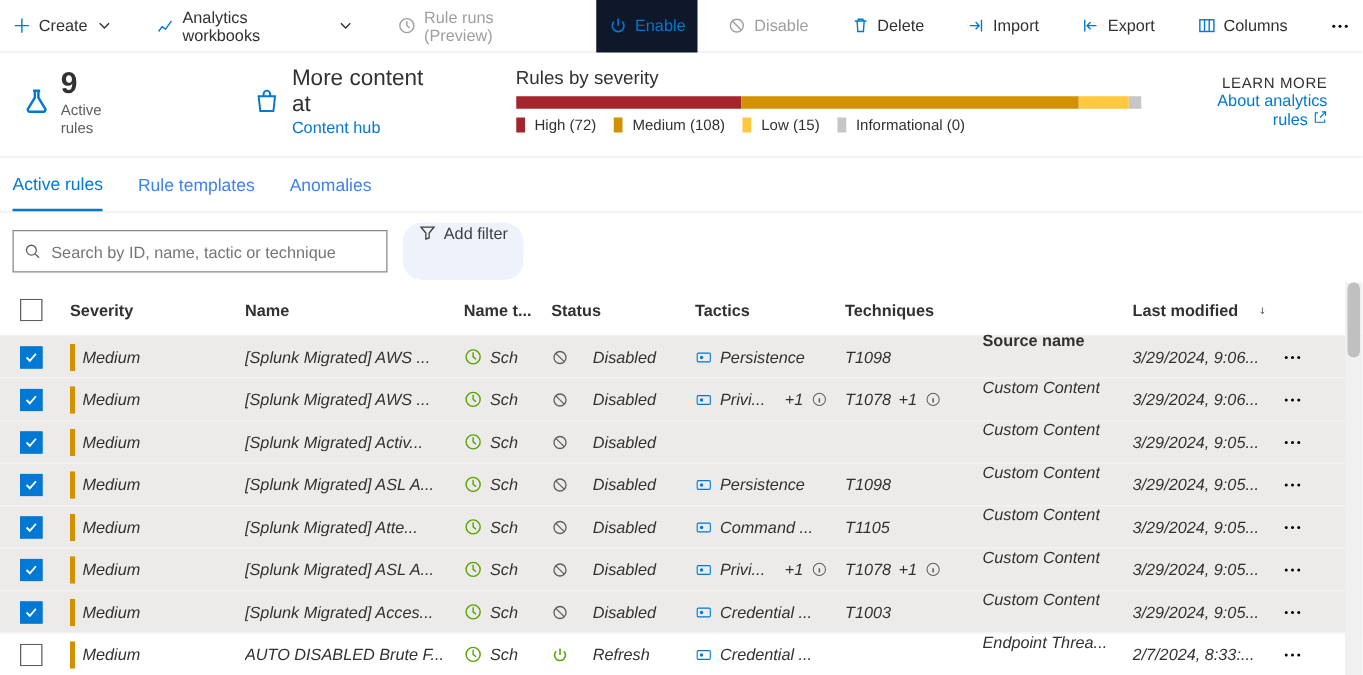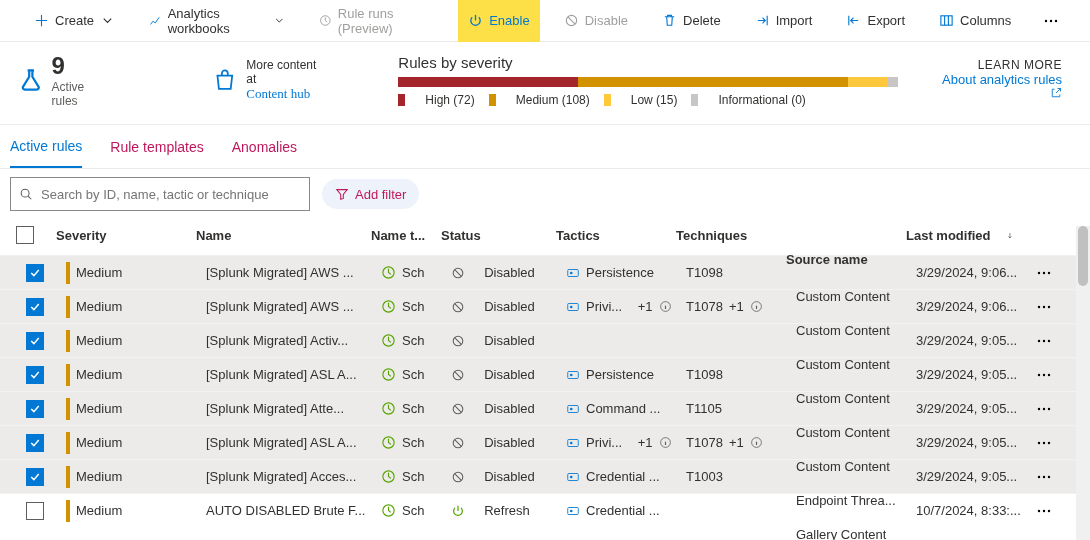--- a/index.html
+++ b/index.html
@@ -1,65 +1,65 @@
 <!DOCTYPE html>
 <html><head>
 <meta charset="utf-8">
 <style>
 * { margin:0; padding:0; box-sizing:border-box; font-family:"Segoe UI",Arial,sans-serif; }
 body { background:#fff; font-size:13px; color:#323130; width:1090px; height:540px; overflow:hidden; position:relative; }
 
 
-.toolbar { display:flex; align-items:center; height:42px; border-bottom:1px solid #edebe9; padding:0 24px; gap:14px; }
+.toolbar { display:flex; align-items:center; height:42px; border-bottom:1px solid #edebe9; padding:0 0; gap:14px; }
 .tbtn { display:flex; align-items:center; gap:6px; padding:0 10px; height:42px; cursor:pointer; color:#323130; }
-.tbtn.active { background:#fde047; color:#0078d4; }
+.tbtn.active { background:#0f172a; color:#0078d4; }
 .tbtn.disabled { color:#a19f9d; cursor:default; }
 .tbtn svg { width:15px; height:15px; }
 .chev { width:10px; height:10px; }
 .more-btn { display:flex; align-items:center; justify-content:center; width:36px; height:42px; cursor:pointer; margin-left:auto; }
 
 
 .summary { display:flex; align-items:center; padding:10px 18px 16px; gap:30px; border-bottom:1px solid #edebe9; }
 .flask-block { display:flex; align-items:center; gap:8px; }
 .flask-block .count { font-size:24px; font-weight:600; }
 .flask-block .sub { font-size:12px; color:#605e5c; }
 .hub-block { display:flex; align-items:center; gap:10px; margin-left:70px; }
-.hub-text .l1 { font-size:12px; }
-.hub-text .l2 { font-size:13px; color:#0078d4; cursor:pointer;font-family:Liberation Serif, serif; }
+.hub-text .l1 { font-size:18px; }
+.hub-text .l2 { font-size:13px; color:#0078d4; cursor:pointer; }
 .sev-block { flex:1; margin-left:40px; }
 .sev-title { font-size:15px; margin-bottom:6px; }
 .sev-bar { display:flex; height:10px; width:500px; margin-bottom:6px; }
 .sev-bar .seg-high { background:#a4262c; }
 .sev-bar .seg-med  { background:#d29200; }
 .sev-bar .seg-low  { background:#ffc83d; }
 .sev-bar .seg-info { background:#c8c6c4; }
 .sev-leg { display:flex; gap:14px; font-size:12px; }
-.sev-leg span { display:flex; align-items:center; gap:20px; }
+.sev-leg span { display:flex; align-items:center; gap:8px; }
 .sq { width:7px; height:12px; display:inline-block; }
 .learn-block { text-align:right; margin-left:auto; margin-right:10px; }
 .learn-block .t1 { font-size:12px; letter-spacing:.5px; }
 .learn-block .t2 { font-size:13px; color:#0078d4; cursor:pointer; }
 
 
 .tabs { display:flex; gap:28px; padding:0 10px; height:44px; align-items:center; border-bottom:1px solid #edebe9; }
-.tab { padding:12px 0; cursor:pointer; color:#be185d; font-size:14px; }
+.tab { padding:12px 0; cursor:pointer; color:#3b82f6; font-size:14px; }
 .tab.sel { color:#0078d4; border-bottom:2px solid #0078d4; }
 
 
 .filterrow { display:flex; align-items:center; gap:12px; padding:8px 10px 4px; }
 .searchbox { display:flex; align-items:center; border:1px solid #8a8886; width:300px; height:34px; padding:0 8px; gap:8px; }
 .searchbox input { border:none; outline:none; flex:1; font-size:13px; }
-.addfilter { display:flex; align-items:center; gap:6px; color:#be185d; border:1px solid transparent; height:30px; padding:0 12px; border-radius:16px; background:#eef3fb; cursor:pointer; }
+.addfilter { display:flex; gap:6px; color:#404040; border:1px solid transparent; height:46px; padding:0 12px; border-radius:16px; background:#eef3fb; cursor:pointer; }
 
 
 .tbl { width:100%; }
 .hdr { display:flex; align-items:center; height:40px; padding:0 10px; font-weight:600; font-size:13px; }
 .hdr .cell, .row .cell { padding:0 6px; display:flex; align-items:center; gap:6px; overflow:hidden; white-space:nowrap; text-overflow:ellipsis; }
 .c-chk{width:40px;} .c-sev{width:140px;} .c-name{width:175px;} .c-rt{width:70px;} .c-st{width:115px;} .c-tac{width:120px;} .c-tech{width:110px;} .c-src{width:120px;margin-top:48px;} .c-mod{width:120px;} .c-more{width:36px;}
-.row { display:flex; align-items:center; height:34px; padding:0 20px; border-top:1px solid #f3f2f1; font-size:13px; }
+.row { display:flex; align-items:center; height:34px; padding:0 10px; border-top:1px solid #f3f2f1; font-size:13px;font-style:italic; }
 .row.selrow { background:#edebe9; }
 .chkbox { width:18px; height:18px; border:1px solid #605e5c; display:flex; align-items:center; justify-content:center; cursor:pointer; background:#fff; }
 .chkbox.checked { background:#0078d4; border-color:#0078d4; }
 .chkbox.checked svg { display:block; }
 .chkbox svg { display:none; width:12px; height:12px; color:#fff; }
 .sev-tick { width:4px; height:22px; background:#d29200; }
 .ellips { overflow:hidden; white-space:nowrap; text-overflow:ellipsis; display:block; }
 .clock-g { width:15px; height:15px; }
 .ban { width:14px; height:14px; color:#605e5c; }
 .pwr { width:14px; height:14px; }
@@ -652,21 +652,21 @@
           </svg>
           <span class="ellips">Credential ...</span>
         </div>
         <div class="cell c-tech">
           <span></span>
         </div>
         <div class="cell c-src">
           <span class="ellips">Gallery Content</span>
         </div>
         <div class="cell c-mod">
-          <span class="ellips">10/7/2024, 8:33:...</span>
+          <span class="ellips">2/7/2024, 8:33:...</span>
         </div>
         <div class="cell c-more">
           <svg width="16" height="16" style="color:#605e5c">
             <use href="#i-dots"></use>
           </svg>
         </div>
       </div>
     </div>
 </div>
 

